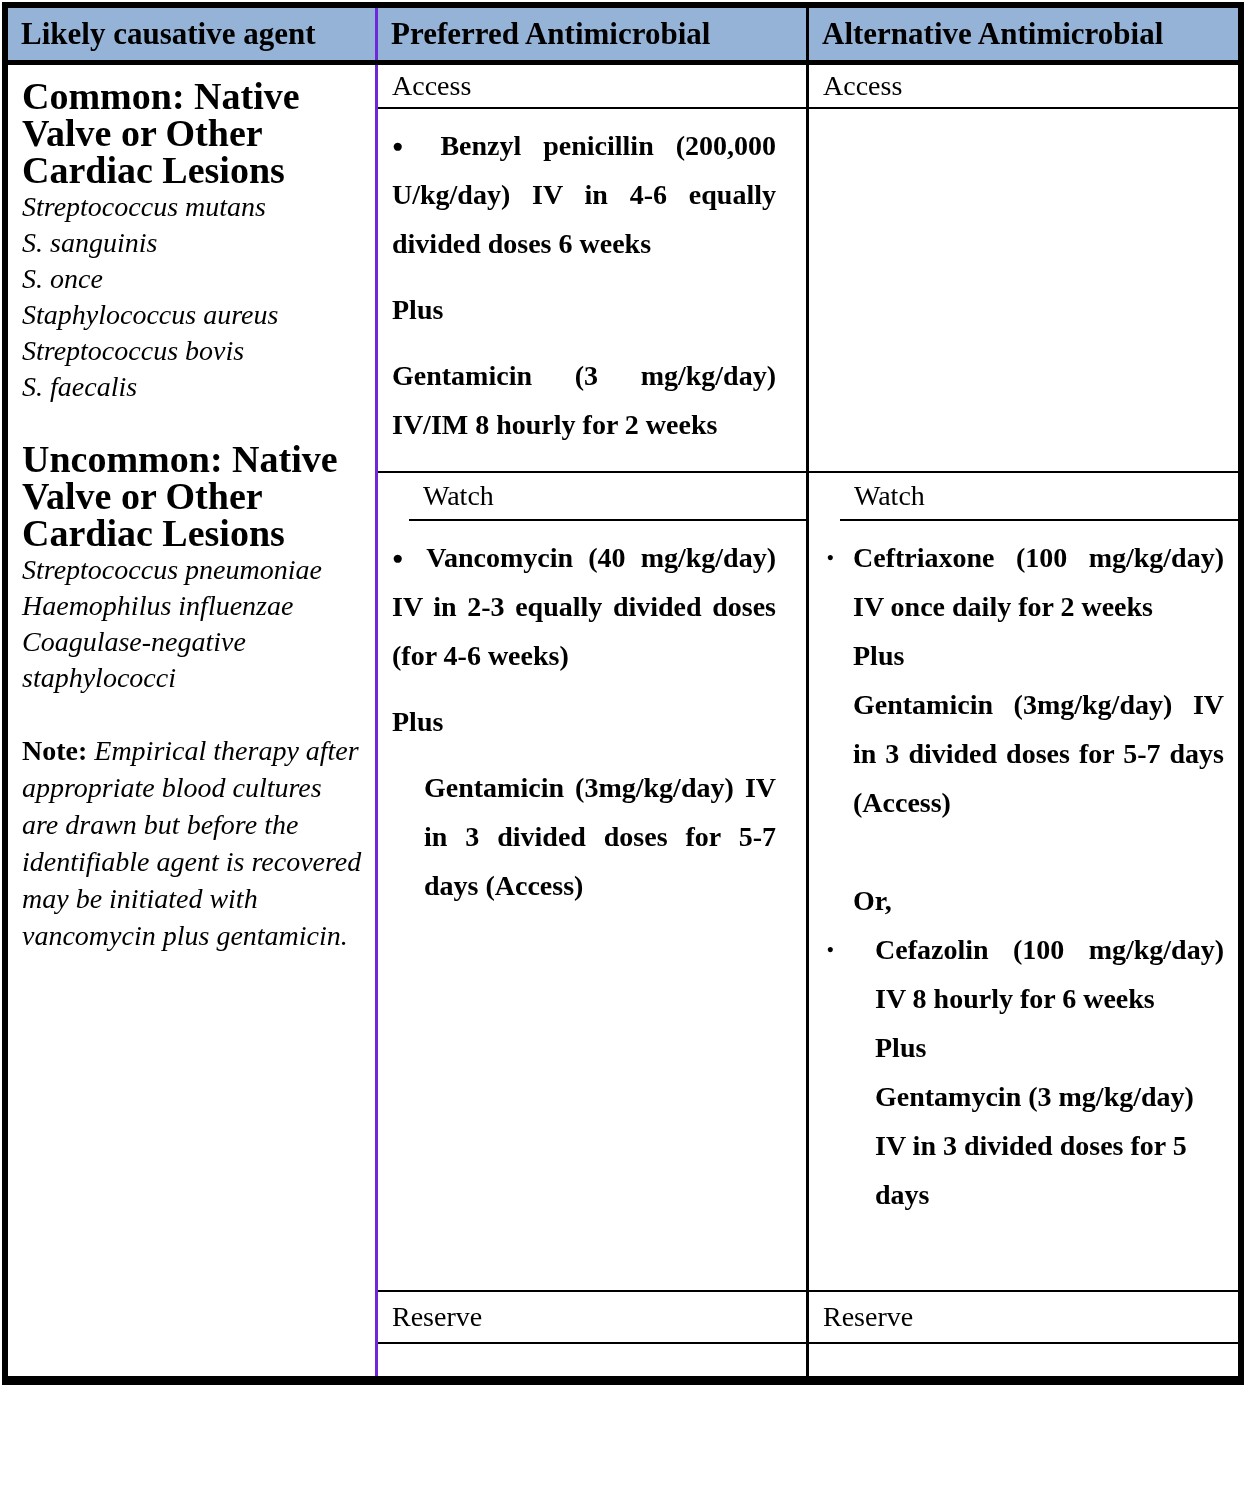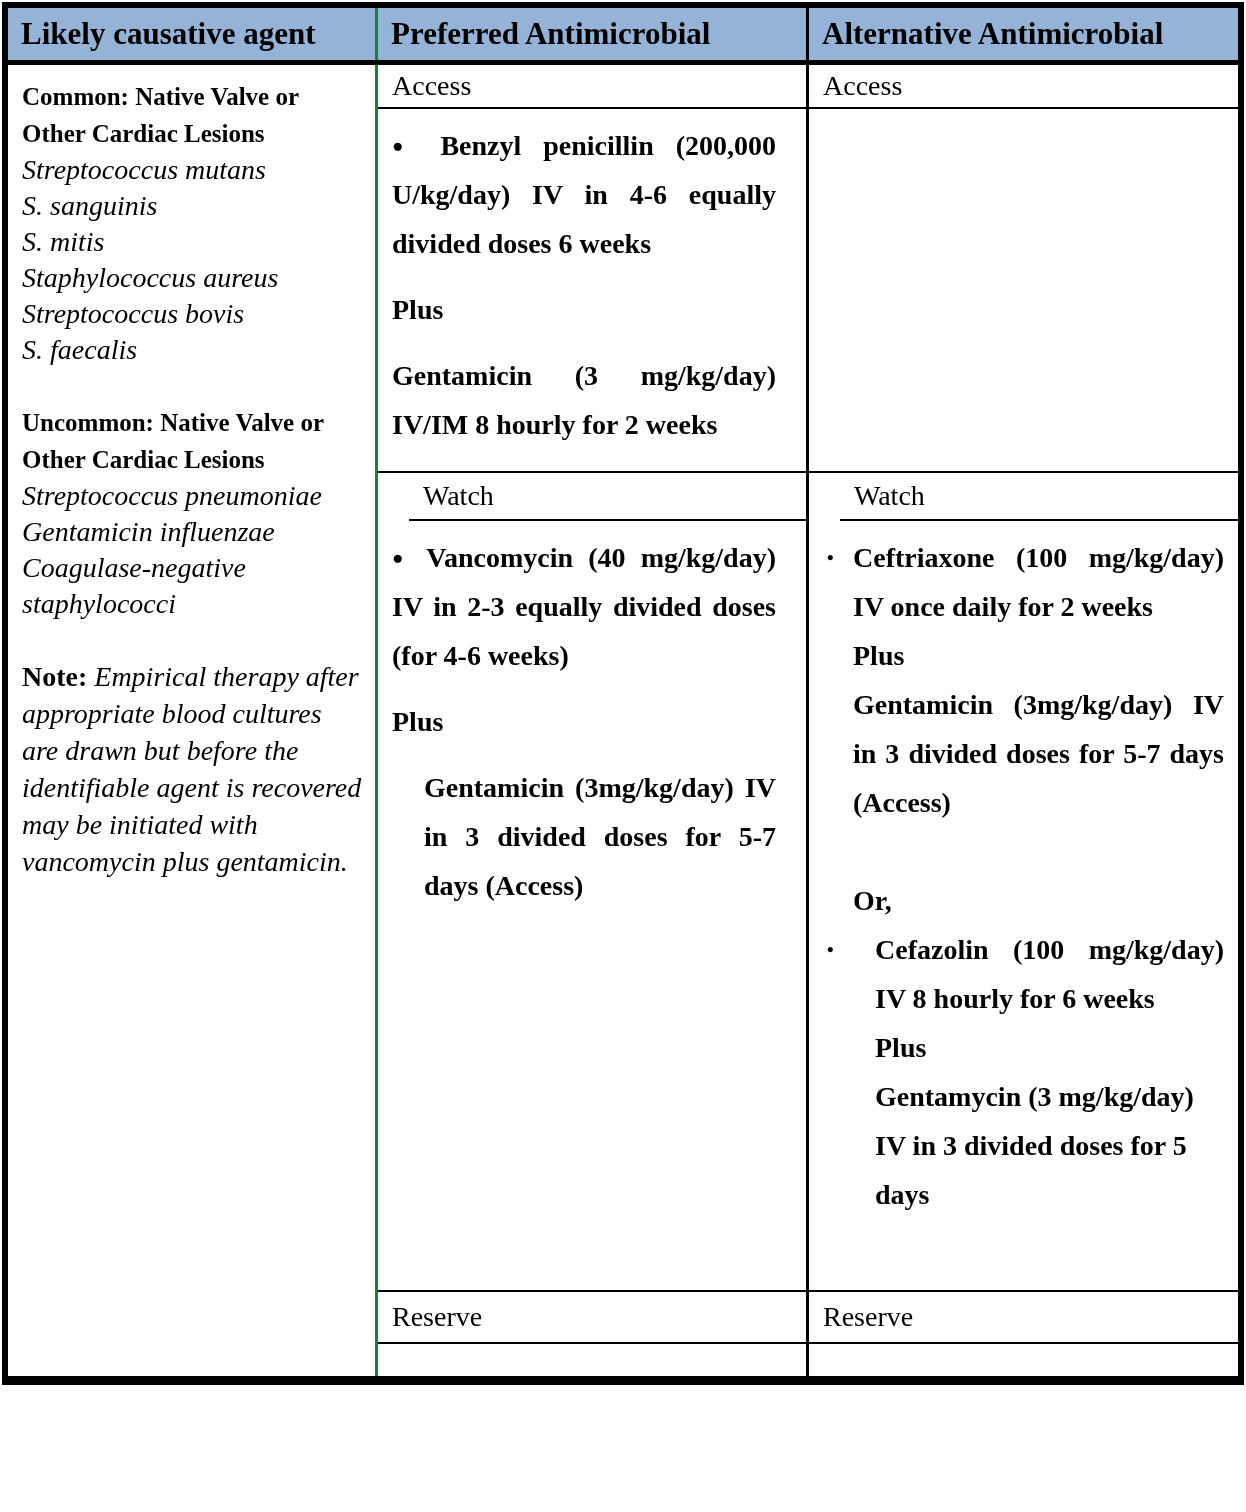--- a/index.html
+++ b/index.html
@@ -27,29 +27,29 @@
     background: #95B3D7;
   }
   .hcell {
     box-sizing: border-box;
     display: flex; align-items: center;
     font-weight: bold; font-size: 31px;
     padding-left: 13px;
     white-space: nowrap; overflow: hidden;
   }
   .w1 { flex: 0 0 367px; }
-  .w2 { flex: 0 0 431px; border-left: 3px solid #15803d; }
+  .w2 { flex: 0 0 431px; border-left: 3px solid #6d28d9; }
   .w3 { flex: 1 1 auto;  border-left: 3px solid #000; }
   
   .body-row { flex: 1 1 auto; display: flex; min-height: 0; }
   .bcol { box-sizing: border-box; min-width: 0; }
   .bcol.w2, .bcol.w3 { display: flex; flex-direction: column; }
   
   .causative-cell { padding: 13px 12px 0 14px; font-size: 28px; }
-  .ctitle   { margin: 0; font-weight: bold; font-size: 25px; line-height: 37px; }
+  .ctitle   { margin: 0; font-weight: bold; font-size: 38px; line-height: 37px; }
   .organism { margin: 0; font-style: italic; line-height: 36px; }
   .spacer   { height: 36px; }
   .note-p   { margin: 0; font-style: italic; line-height: 37px; }
   .note-p b { font-style: normal; font-weight: bold; }
   
   .aware-label {
     box-sizing: border-box;
     border-bottom: 2px solid #000;
     font-size: 28px;
     display: flex; align-items: center;
@@ -97,28 +97,28 @@
     <div class="hcell w2">Preferred Antimicrobial</div>
     <div class="hcell w3">Alternative Antimicrobial</div>
   </div>
 
   <div class="body-row">
 
     <div class="bcol w1 causative-cell">
       <p class="ctitle">Common: Native Valve or Other Cardiac Lesions</p>
       <p class="organism">Streptococcus mutans</p>
       <p class="organism">S. sanguinis</p>
-      <p class="organism">S. mitis</p>
+      <p class="organism">S. once</p>
       <p class="organism">Staphylococcus aureus</p>
       <p class="organism">Streptococcus bovis</p>
       <p class="organism">S. faecalis</p>
       <div class="spacer"></div>
       <p class="ctitle">Uncommon: Native Valve or Other Cardiac Lesions</p>
       <p class="organism">Streptococcus pneumoniae</p>
-      <p class="organism">Gentamicin influenzae</p>
+      <p class="organism">Haemophilus influenzae</p>
       <p class="organism">Coagulase-negative staphylococci</p>
       <div class="spacer"></div>
       <p class="note-p"><b>Note:</b> <span>Empirical therapy after appropriate blood cultures are drawn but before the identifiable agent is recovered may be initiated with vancomycin plus gentamicin.</span></p>
     </div>
 
     <div class="bcol w2">
       <div class="aware-label lab-access">Access</div>
       <div class="section sec-access">
         <p class="drug justify"><span class="inline-bullet">●</span> <span>Benzyl penicillin (200,000 U/kg/day) IV in 4-6 equally divided doses 6 weeks</span></p>
         <p class="drug">Plus</p>

